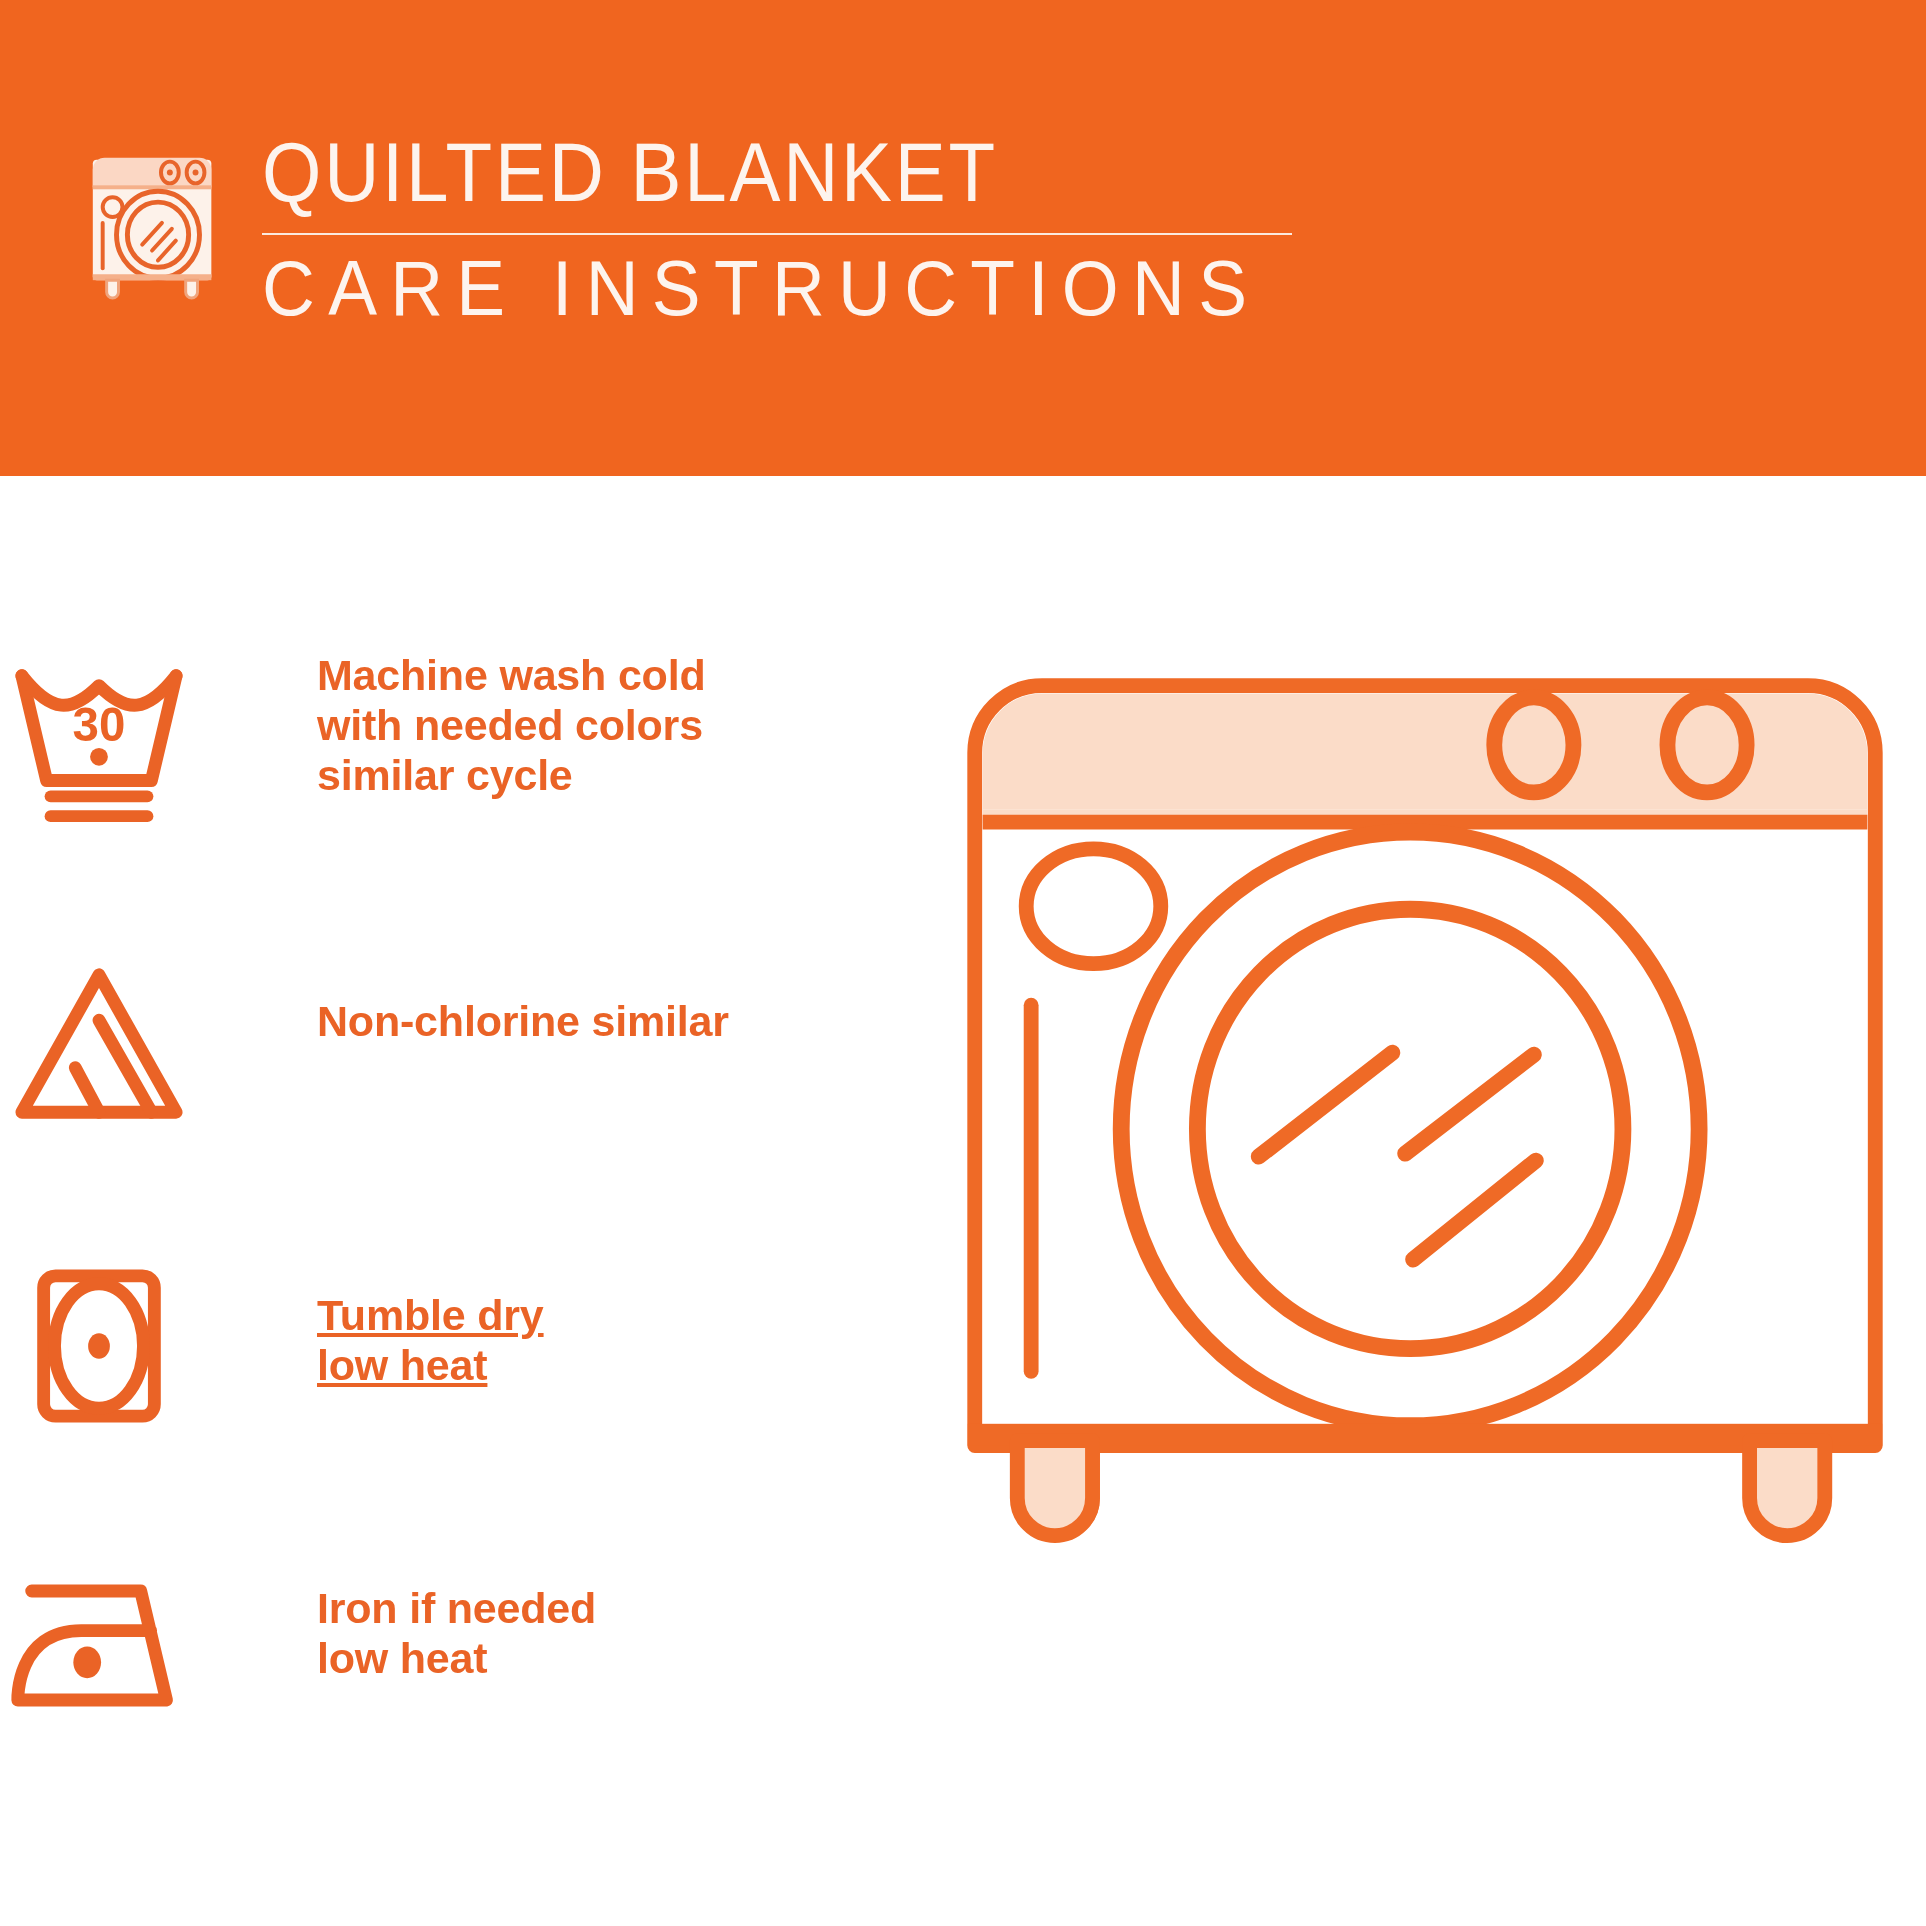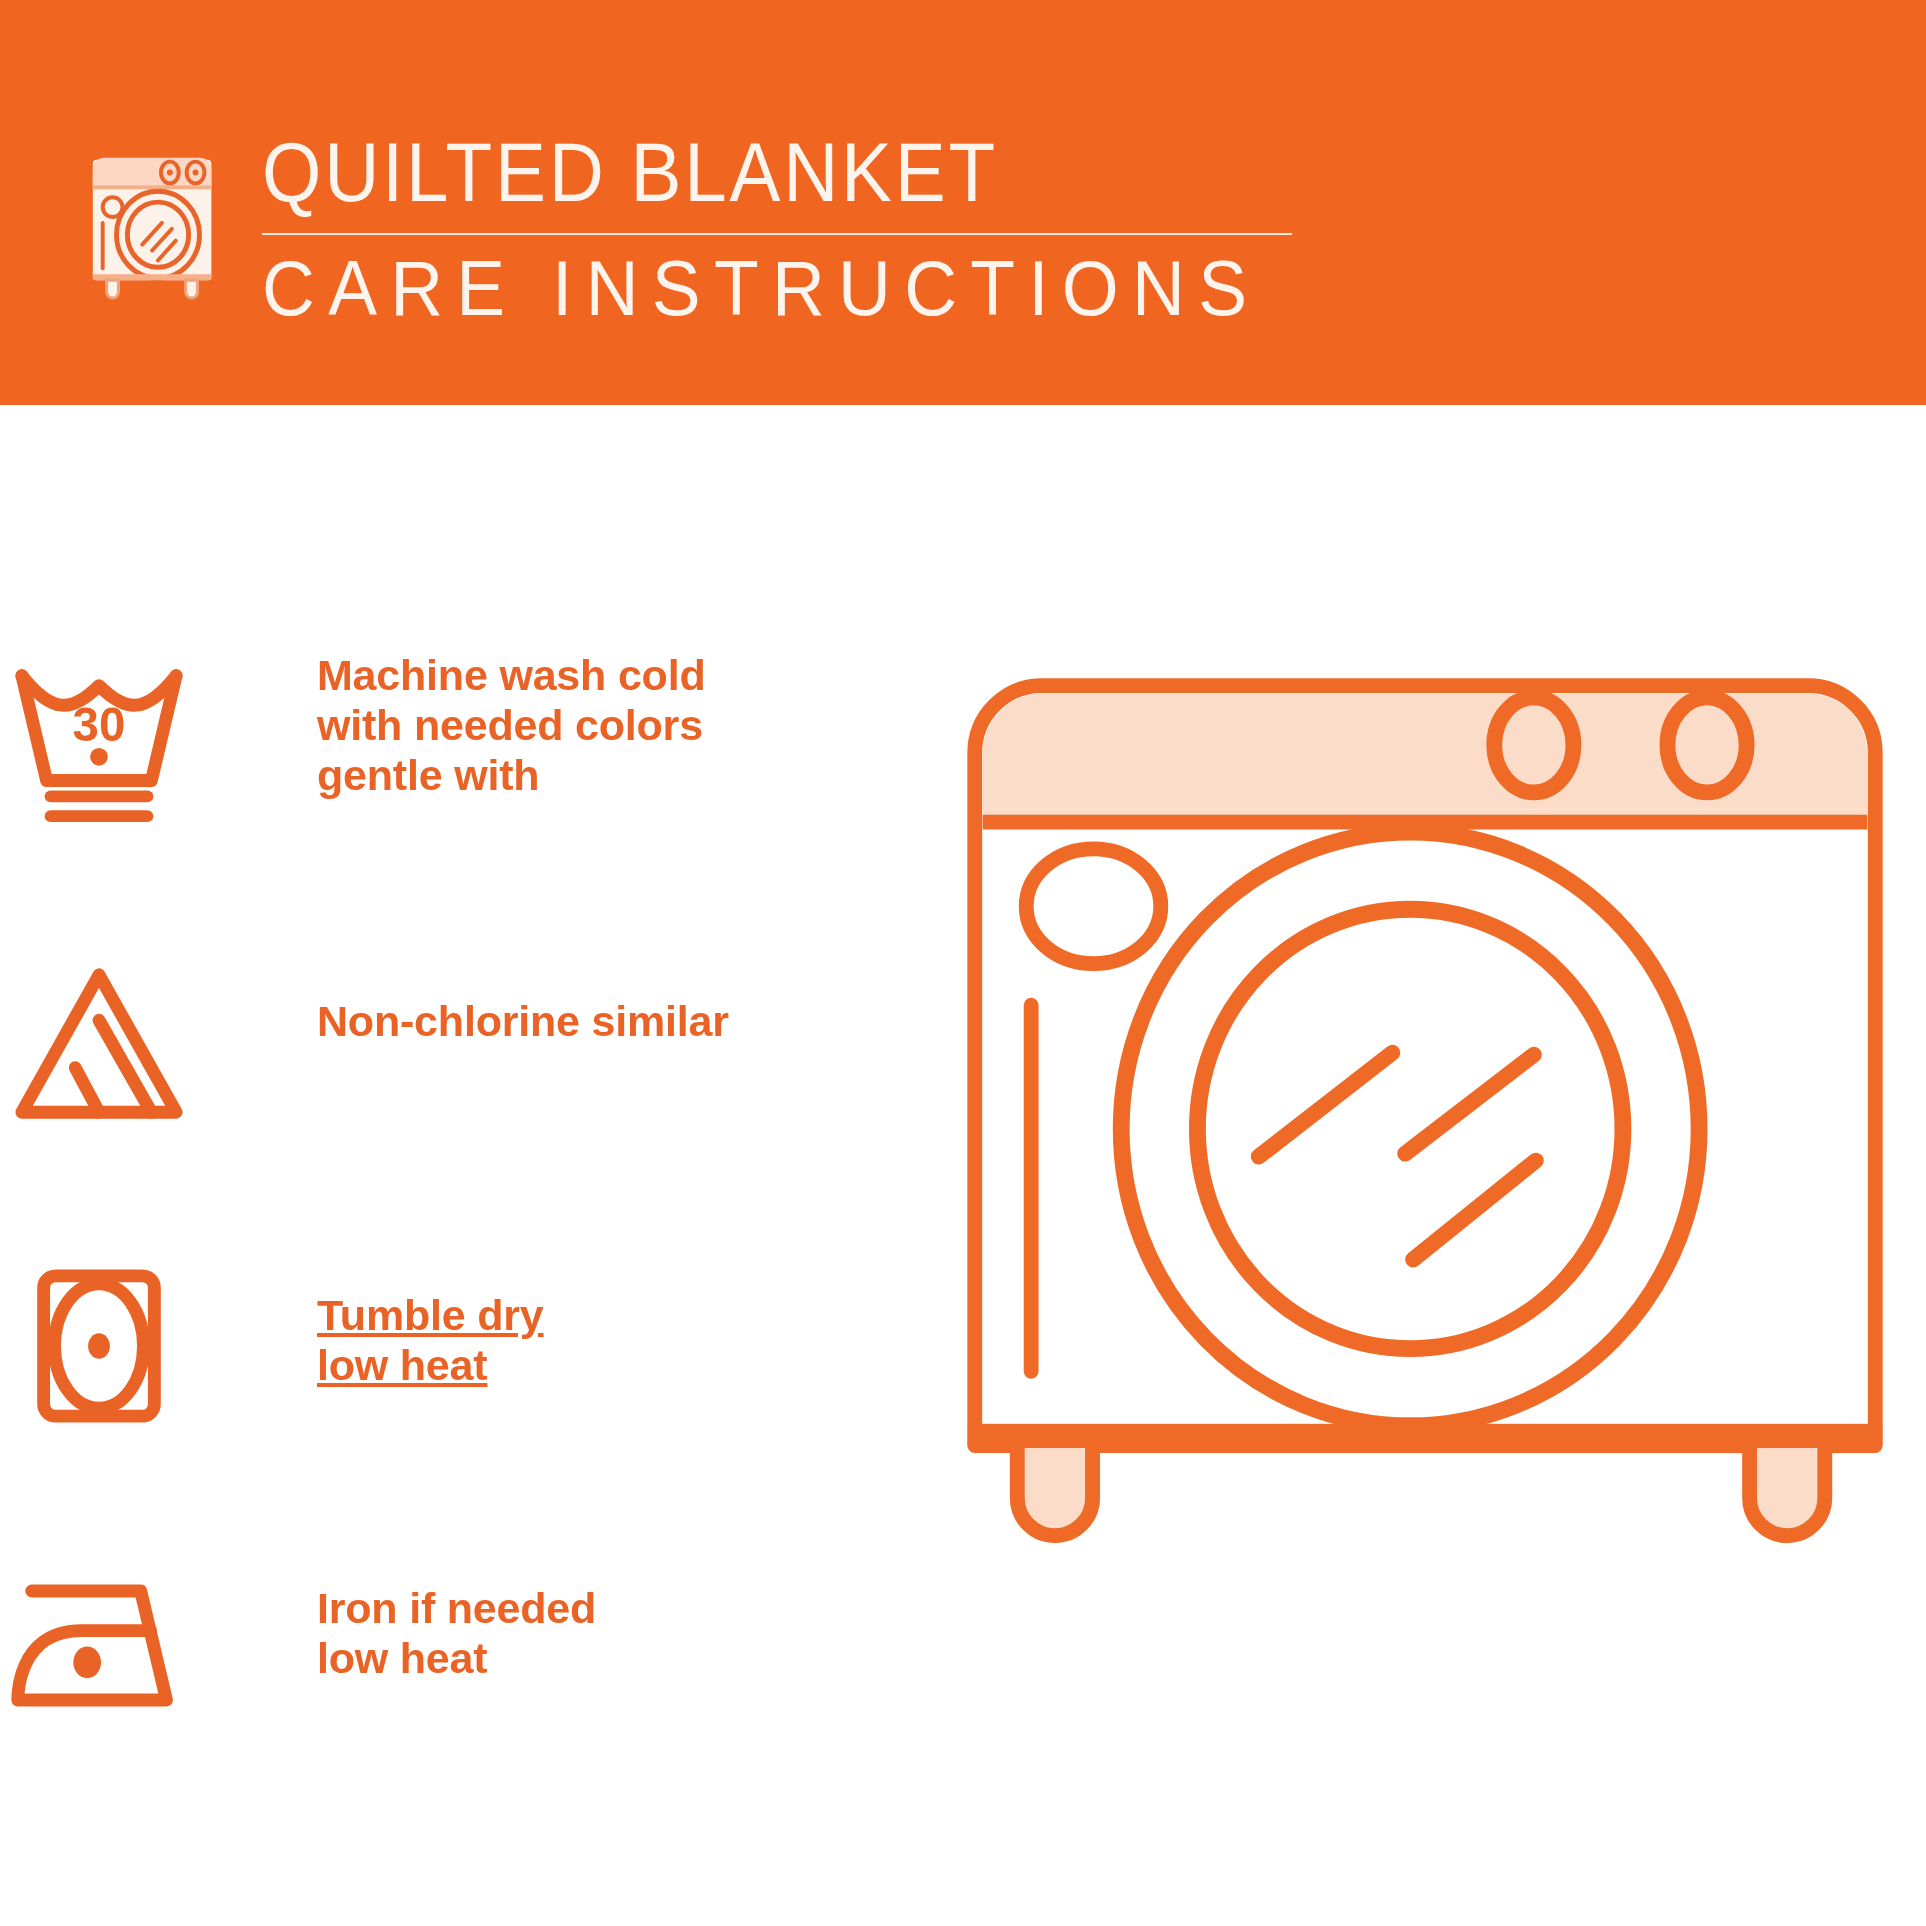--- a/index.html
+++ b/index.html
@@ -13,21 +13,21 @@
     font-family: "Liberation Sans", sans-serif;
     overflow: hidden;
     position: relative;
   }
 
   
   #header-band {
     position: absolute;
     left: 0; top: 0;
     width: 1927px;
-    height: 405px;
+    height: 476px;
     background: #F0651F;
   }
   #header-inner {
     position: absolute;
     left: 77px;
     top: 124px;
     display: flex;
     align-items: flex-start;
   }
   #header-logo {
@@ -174,21 +174,21 @@
         </g>
         <text x="100" y="88" text-anchor="middle" font-family="'Liberation Sans', sans-serif" font-size="48" font-weight="700" fill="#EA6326">30</text>
         <circle cx="100" cy="104" r="9" fill="#EA6326"></circle>
         <rect x="45" y="138" width="110" height="12" rx="6" fill="#EA6326"></rect>
         <rect x="45" y="158" width="110" height="12" rx="6" fill="#EA6326"></rect>
       </svg>
     </div>
     <div class="care-text">
       <span class="line">Machine wash cold</span>
       <span class="line">with needed colors</span>
-      <span class="line">gentle with</span>
+      <span class="line">similar cycle</span>
     </div>
   </div>
 
   <div class="care-row" id="care-row-1">
     <div class="care-icon-wrap">
       <svg viewBox="0 0 200 175" width="198" height="173" aria-hidden="true">
         <g fill="none" stroke="#EA6326" stroke-width="13" stroke-linecap="round" stroke-linejoin="round">
           <path d="M100 16 L178 155 L22 155 Z"></path>
           <path d="M100 62 L153 155"></path>
           <path d="M76 110 L100 155"></path>

